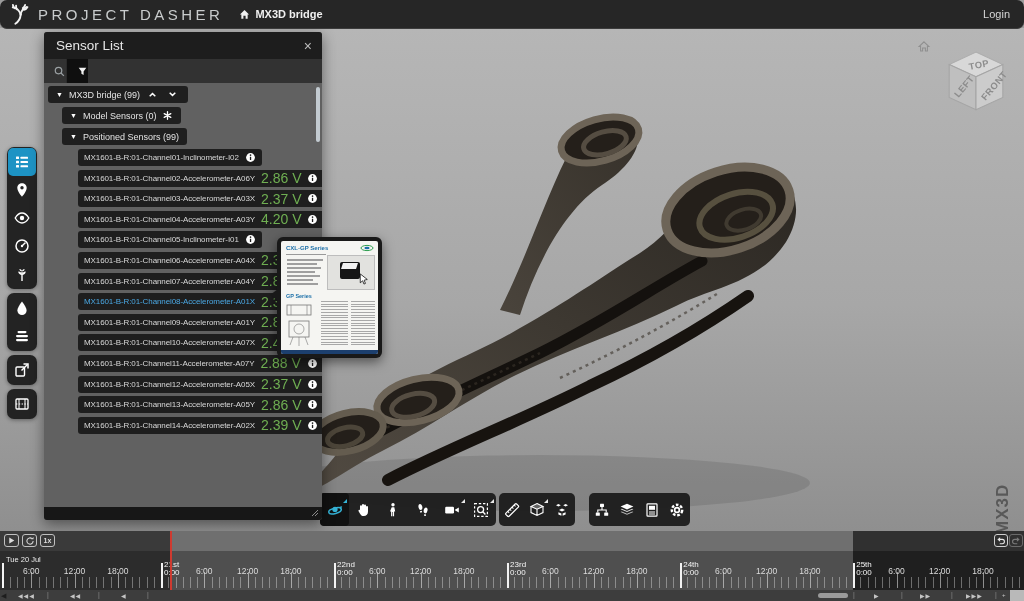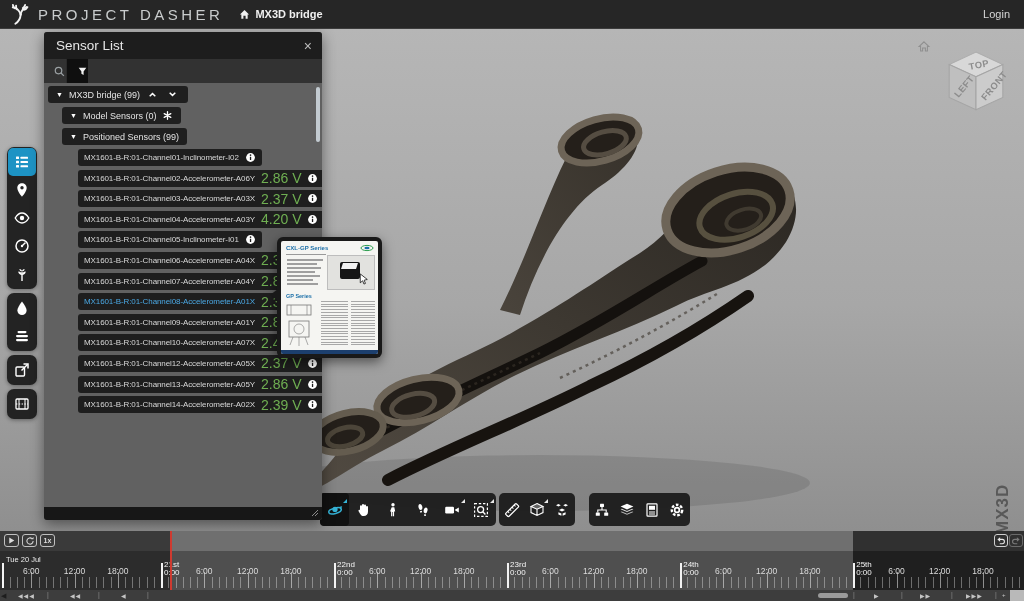--- a/index.html
+++ b/index.html
@@ -1,20 +1,20 @@
 <!DOCTYPE html>
 <html><head>
 <meta charset="utf-8">
 <style>
   html,body{margin:0;padding:0;background:#777;}
   #app{position:relative;width:1024px;height:601px;overflow:hidden;
        font-family:"Liberation Sans",sans-serif;background:#9c9c9c;user-select:none;}
   
   #topbar{position:absolute;left:0;top:0;width:1024px;height:28px;background:#262626;
-          border-bottom:1px solid #3c3c3c;z-index:60;display:flex;align-items:center;}
+          border-bottom:1px solid #3c3c3c;z-index:60;display:flex;align-items:center;border-radius:7px;}
   #dasher-logo{margin-left:7px;}
   #app-title{color:#c9cccd;font-size:15px;letter-spacing:3.5px;margin-left:8px;font-weight:400;}
   #breadcrumb{display:flex;align-items:center;gap:5px;margin-left:16px;color:#f0f0f0;font-size:11px;font-weight:bold;cursor:pointer;}
   #login{margin-left:auto;margin-right:14px;color:#d6d6d6;font-size:11px;cursor:pointer;}
   
   #viewport{position:absolute;left:0;top:28px;width:1024px;height:503px;
             background:linear-gradient(#b6b6b6,#a7a7a7 55%,#8f8f8f);}
   #bridge{position:absolute;left:0;top:0;}
   #viewcube{position:absolute;left:915px;top:10px;width:100px;height:80px;}
   #vc-home{position:absolute;left:2px;top:2px;cursor:pointer;}
@@ -441,20 +441,31 @@
             <span class="s-volt">2.41 V</span>
             <span class="s-info">
               <svg class="ic" width="11" height="11" viewBox="0 0 16 16">
                 <circle cx="8" cy="8" r="6.4" fill="#fff"></circle>
                 <rect x="7.1" y="6.8" width="1.9" height="5" rx=".5" fill="#1c1c1c"></rect>
                 <circle cx="8.05" cy="4.6" r="1.2" fill="#1c1c1c"></circle>
               </svg>
             </span>
           </div>
           <div class="sensor-row">
+            <span class="s-name">MX1601-B-R:01-Channel11-Accelerometer-A07Y</span>
+            <span class="s-volt">2.88 V</span>
+            <span class="s-info">
+              <svg class="ic" width="11" height="11" viewBox="0 0 16 16">
+                <circle cx="8" cy="8" r="6.4" fill="#fff"></circle>
+                <rect x="7.1" y="6.8" width="1.9" height="5" rx=".5" fill="#1c1c1c"></rect>
+                <circle cx="8.05" cy="4.6" r="1.2" fill="#1c1c1c"></circle>
+              </svg>
+            </span>
+          </div>
+          <div class="sensor-row">
             <span class="s-name">MX1601-B-R:01-Channel12-Accelerometer-A05X</span>
             <span class="s-volt">2.37 V</span>
             <span class="s-info">
               <svg class="ic" width="11" height="11" viewBox="0 0 16 16">
                 <circle cx="8" cy="8" r="6.4" fill="#fff"></circle>
                 <rect x="7.1" y="6.8" width="1.9" height="5" rx=".5" fill="#1c1c1c"></rect>
                 <circle cx="8.05" cy="4.6" r="1.2" fill="#1c1c1c"></circle>
               </svg>
             </span>
           </div>

